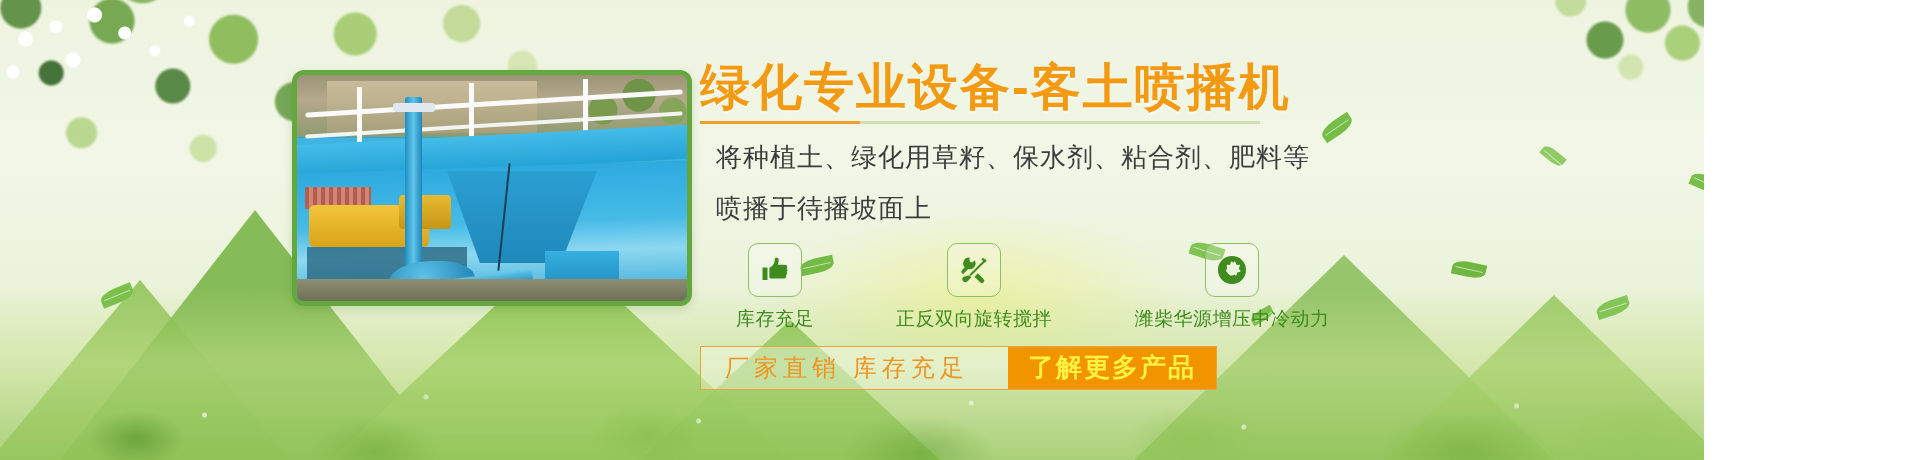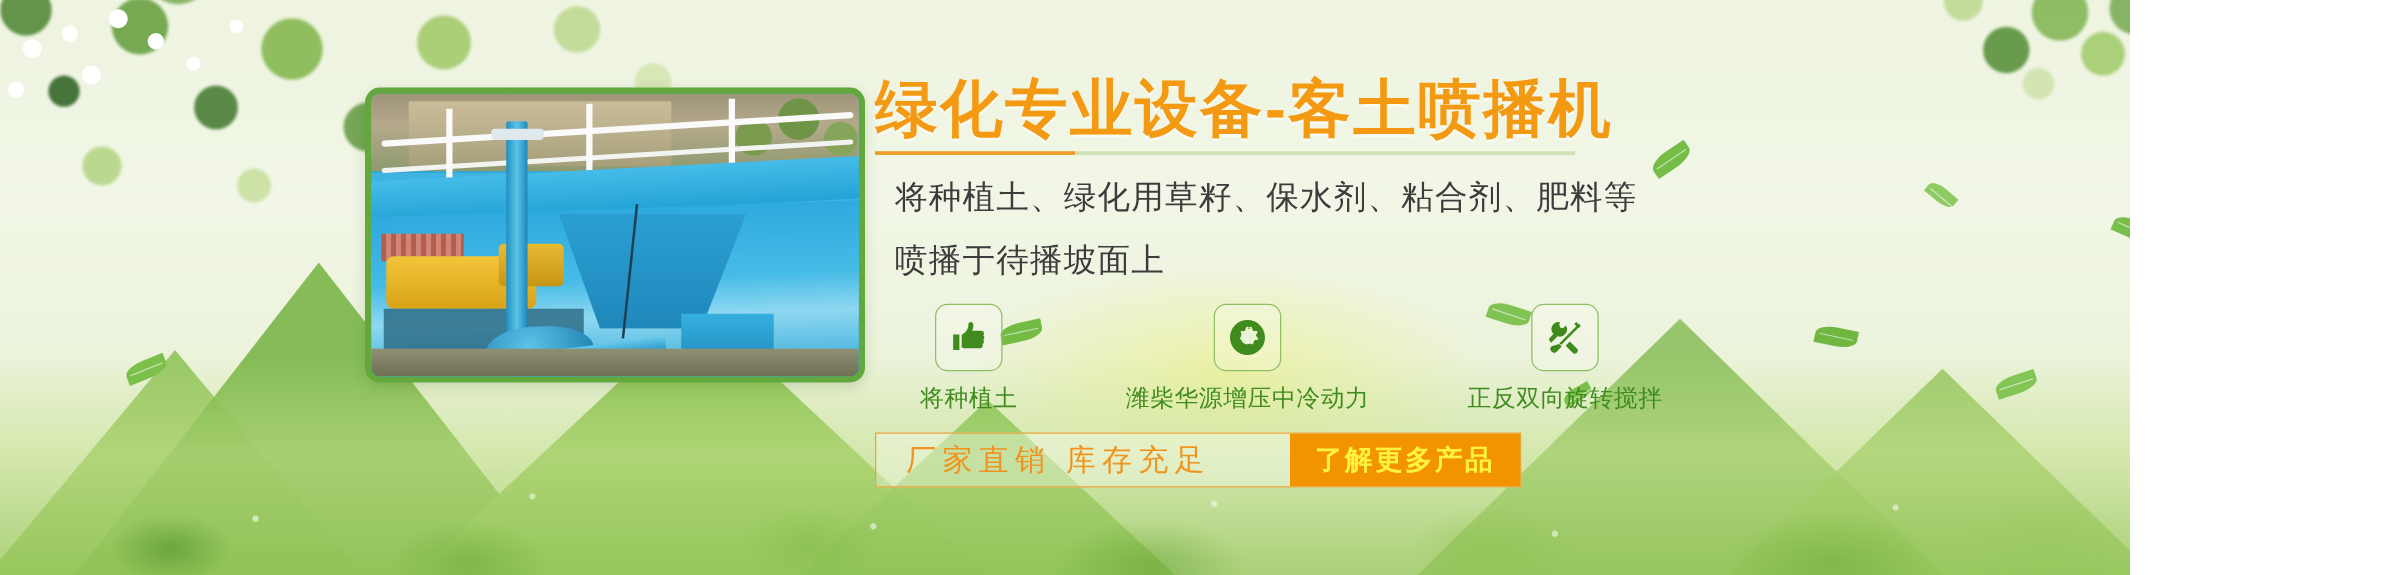--- a/index.html
+++ b/index.html
@@ -192,21 +192,21 @@
   .cta{
     position:relative;margin-top:14px;display:inline-flex;align-items:stretch;
     border:1px solid #e7a53a;background:rgba(255,255,255,.35);height:42px;width:515px;
   }
   .cta-text{
     display:flex;align-items:center;padding:0 24px;
     font-size:24px;color:#f0941f;letter-spacing:5px;white-space:nowrap;
   }
   .cta-btn{
     margin-left:auto;display:flex;align-items:center;justify-content:center;
-    background:#f29400;color:#fff33f;font-size:22px;font-weight:700;
+    background:#f29400;color:#fff33f;font-size:26px;font-weight:700;
     letter-spacing:2px;padding:0 20px;white-space:nowrap;cursor:pointer;
   }
 </style>
 </head>
 <body>
 
 <div class="banner">
 
   <div class="sky"></div>
   <div class="foliage-left"></div>
@@ -272,46 +272,46 @@
     <p class="sub">喷播于待播坡面上</p>
 
     <div class="features">
 
       <div class="feature f1">
         <div class="ficon">
           <svg width="30" height="30" viewBox="0 0 24 24" aria-hidden="true">
             <path fill="#3f8b1e" d="M2 10h4v10H2zM7.5 10.2c1.6-.6 3.1-2.2 3.8-3.9.4-1 .5-2 .5-2.9 0-.8.7-1.4 1.5-1.4s1.5.6 1.6 1.4c.2 1.5-.1 3-.7 4.3H20c1 0 1.8.8 1.8 1.8 0 .5-.2.9-.5 1.2.4.3.7.8.7 1.4 0 .6-.3 1.1-.8 1.4.3.3.5.7.5 1.2 0 .7-.4 1.2-1 1.5.2.3.3.6.3.9 0 1-.8 1.8-1.8 1.8H9.3c-.6 0-1.1-.2-1.6-.5l-.2-.2z"></path>
           </svg>
         </div>
-        <div class="flabel">将种植土</div>
-      </div>
-
-      <div class="feature f3">
-        <div class="ficon">
-          <svg width="32" height="32" viewBox="0 0 24 24" aria-hidden="true">
-            <path fill="#3f8b1e" d="M12 1.5a10.5 10.5 0 1 0 0 21 10.5 10.5 0 0 0 0-21zm0 5.2c.9 0 1.3-1.4 2.2-1.1.9.3.5 1.8 1.2 2.4.7.6 2-.4 2.5.4.5.8-.9 1.5-.8 2.4.1.9 1.6 1.2 1.3 2.1-.3.9-1.7.3-2.4 1-.6.6-.1 2-1 2.2-.9.3-1.1-1.2-2-1.2s-1.2 1.5-2.1 1.2c-.9-.3-.3-1.7-1-2.3-.6-.6-2 0-2.3-.9-.3-.9 1.1-1.2 1.2-2.1.1-.9-1.3-1.6-.8-2.4.5-.8 1.7.2 2.4-.4.7-.6.3-2.1 1.2-2.4.9-.3 1.5 1.1 2.4 1.1z"></path>
-            <circle cx="12" cy="12" r="4.1" fill="#eaf3dc"></circle>
-          </svg>
-        </div>
-        <div class="flabel">潍柴华源增压中冷动力</div>
+        <div class="flabel">库存充足</div>
       </div>
 
       <div class="feature f2">
         <div class="ficon">
           <svg width="30" height="30" viewBox="0 0 24 24" aria-hidden="true">
             <path fill="#3f8b1e" d="M8.6 2.1a4.6 4.6 0 0 0-4 7.7l-2.3 2.3a1.6 1.6 0 0 0 0 2.3l.9.9 4.1-4.1a4.6 4.6 0 0 0 5.2-6.9L10.8 6l-2-.4-.4-2z"></path>
             <path fill="#3f8b1e" d="M20.9 3.2 22 4.3 9.5 16.8l-1.1-1.1z"></path>
             <path fill="#3f8b1e" d="M19.2 2.1 21.9 4.8 20.6 6.1 17.9 3.4z"></path>
             <path fill="#3f8b1e" d="M8.2 16.1 9.9 17.8 6.8 21a2.4 2.4 0 0 1-3.4-3.4z"></path>
             <path fill="#3f8b1e" d="m15.1 14.6 4.5 4.5a1.9 1.9 0 0 1-2.7 2.7l-4.5-4.5z"></path>
           </svg>
         </div>
         <div class="flabel">正反双向旋转搅拌</div>
       </div>
 
+      <div class="feature f3">
+        <div class="ficon">
+          <svg width="32" height="32" viewBox="0 0 24 24" aria-hidden="true">
+            <path fill="#3f8b1e" d="M12 1.5a10.5 10.5 0 1 0 0 21 10.5 10.5 0 0 0 0-21zm0 5.2c.9 0 1.3-1.4 2.2-1.1.9.3.5 1.8 1.2 2.4.7.6 2-.4 2.5.4.5.8-.9 1.5-.8 2.4.1.9 1.6 1.2 1.3 2.1-.3.9-1.7.3-2.4 1-.6.6-.1 2-1 2.2-.9.3-1.1-1.2-2-1.2s-1.2 1.5-2.1 1.2c-.9-.3-.3-1.7-1-2.3-.6-.6-2 0-2.3-.9-.3-.9 1.1-1.2 1.2-2.1.1-.9-1.3-1.6-.8-2.4.5-.8 1.7.2 2.4-.4.7-.6.3-2.1 1.2-2.4.9-.3 1.5 1.1 2.4 1.1z"></path>
+            <circle cx="12" cy="12" r="4.1" fill="#eaf3dc"></circle>
+          </svg>
+        </div>
+        <div class="flabel">潍柴华源增压中冷动力</div>
+      </div>
+
     </div>
 
     <div class="cta">
       <div class="cta-text">厂家直销  库存充足</div>
       <div class="cta-btn">了解更多产品</div>
     </div>
 
   </div>
 </div>
 

